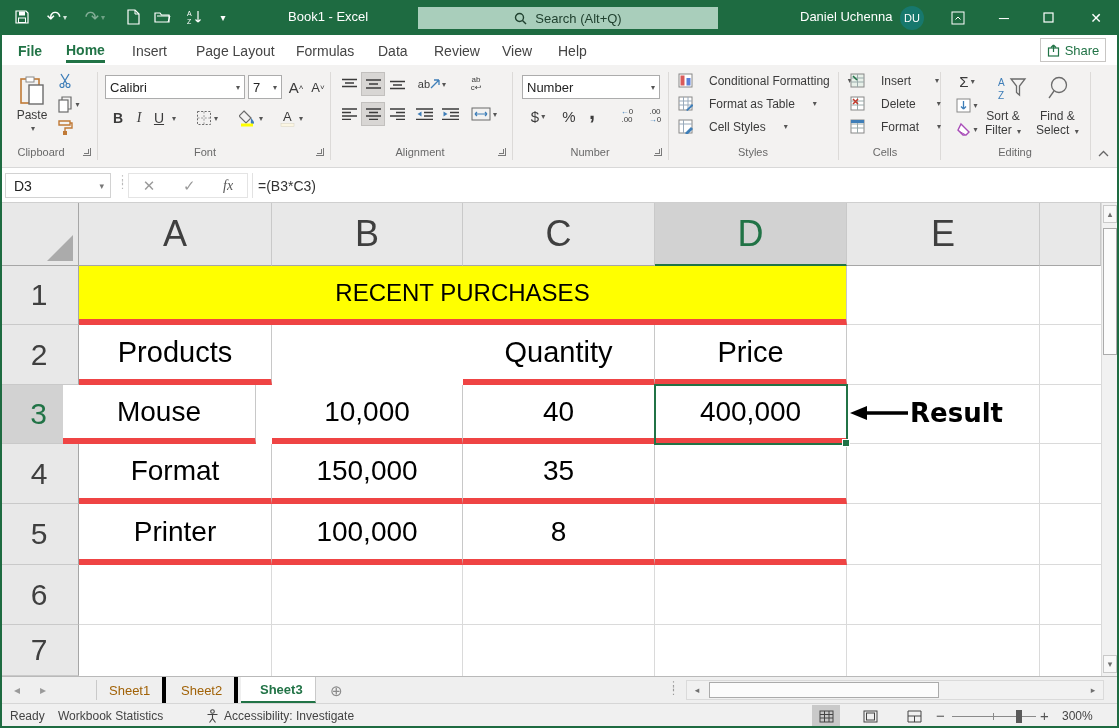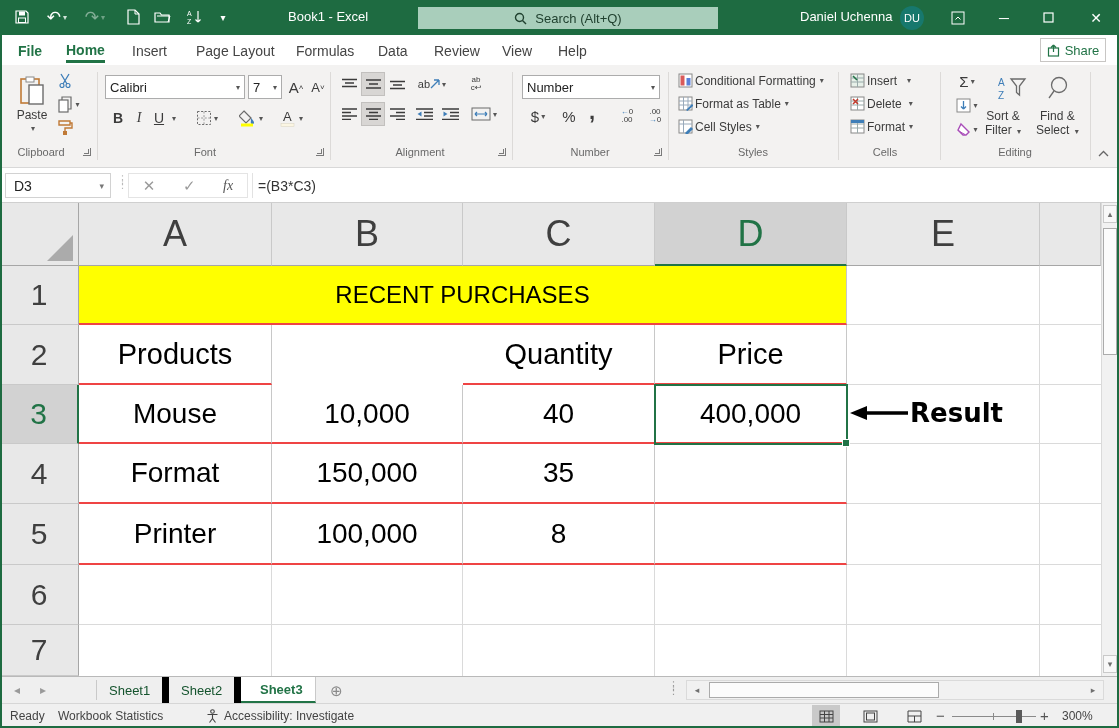--- a/index.html
+++ b/index.html
@@ -29,52 +29,52 @@
   .ribbon { left:0; top:65px; width:1119px; height:103px; background:#F3F2F1; border-bottom:1px solid #D8D8D8; font-size:12px; color:#3b3b3b; }
   .gsep { position:absolute; top:7px; width:1px; height:88px; background:#DCDAD8; }
   .glabel { position:absolute; top:81px; font-size:11px; color:#696969; text-align:center; }
   .launcher { position:absolute; width:8px; height:8px; border-right:1px solid #7a7a7a; border-bottom:1px solid #7a7a7a; }
   .launcher:after { content:""; position:absolute; right:1px; bottom:1px; width:4px; height:4px; border-right:1px solid #7a7a7a; border-bottom:1px solid #7a7a7a; }
   .rbtn { position:absolute; display:flex; align-items:center; justify-content:center; color:#3b3b3b; }
   .rbtn.sel { background:#D8D6D4; outline:1px solid #c2c0be; }
   .dd { font-size:8px; color:#555; margin-left:2px; }
   .combo { position:absolute; background:#fff; border:1px solid #ACACAC; display:flex; align-items:center; font-size:13px; color:#222; padding:0 4px; }
   .combo .dd { margin-left:auto; }
-  .stackbtn { position:absolute; display:flex; align-items:center; gap:2px; font-size:12px; color:#3b3b3b; white-space:nowrap; }
+  .stackbtn { position:absolute; display:flex; align-items:center; gap:16px; font-size:12px; color:#3b3b3b; white-space:nowrap; }
   .minitxt { font-size:8px; line-height:8px; color:#3b3b3b; text-align:center; }
 
   
   .fbar { left:0; top:169px; width:1119px; height:34px; background:#fff; border-bottom:1px solid #CFCFCF; }
   .namebox { position:absolute; left:5px; top:4px; width:106px; height:25px; border:1px solid #D2D2D2; background:#fff; display:flex; align-items:center; font-size:14px; color:#222; padding-left:8px; }
   .fxbox { position:absolute; left:128px; top:4px; width:120px; height:25px; border:1px solid #E4E4E4; background:#fff; display:flex; align-items:center; justify-content:space-around; color:#9a9a9a; font-size:14px; }
   .formula-text { position:absolute; left:258px; top:9px; font-size:14px; color:#333; }
 
   
   .colhead { position:absolute; background:#E8E8E8; border-right:1px solid #C9C9C9; border-bottom:1px solid #A6A6A6; display:flex; align-items:center; justify-content:center; font-size:36px; color:#3f3f3f; font-weight:300; }
   .colhead.sel { background:#D2D2D2; color:#217346; border-bottom:2px solid #217346; }
   .rowhead { position:absolute; background:#E8E8E8; border-right:1px solid #A6A6A6; border-bottom:1px solid #C9C9C9; display:flex; align-items:center; justify-content:center; font-size:30px; color:#3f3f3f; }
   .rowhead.sel { background:#D2D2D2; color:#217346; border-right:2px solid #217346; }
   .cell { position:absolute; background:#fff; border-right:1px solid #DADADA; border-bottom:1px solid #DADADA; display:flex; align-items:center; justify-content:center; font-size:28px; color:#000; }
-  .tcell { border-right:1px solid #C8C8C8; border-bottom:2px solid #ef4444; }
+  .tcell { border-right:1px solid #C8C8C8; border-bottom:6px solid #ef4444; }
   .hcell { font-weight:normal; font-size:29px; }
   .banner { background:#FFFF00; font-size:24px; }
   .selcell { outline:2px solid #217346; outline-offset:-1px; z-index:3; }
   .fillhandle { position:absolute; width:8px; height:8px; background:#217346; border:1px solid #fff; z-index:4; }
   .annot { position:absolute; display:flex; align-items:center; gap:2px; z-index:5; color:#000; font-weight:bold; font-size:26px; font-family:"DejaVu Sans",sans-serif; }
 
   
   .vscroll { position:absolute; left:1101px; top:203px; width:17px; height:473px; background:#F1F1F1; border-left:1px solid #DADADA; }
   .hscrolltrack { position:absolute; background:#F1F1F1; border:1px solid #DADADA; }
   .scrollthumb { position:absolute; background:#FCFCFC; border:1px solid #ABABAB; }
   .scrollarrow { position:absolute; display:flex; align-items:center; justify-content:center; color:#707070; font-size:9px; background:#F8F8F8; border:1px solid #C9C9C9; }
 
   
   .sheetbar { left:0; top:676px; width:1119px; height:27px; background:#EFEFEF; border-top:1px solid #B9B9B9; }
   .navarrow { position:absolute; top:6px; color:#9a9a9a; font-size:12px; }
-  .stab { position:absolute; top:0; height:26px; display:flex; align-items:center; padding:0 12px; font-size:13px; color:#14532d; border-right:7px solid #000000; }
+  .stab { position:absolute; top:0; height:26px; display:flex; align-items:center; padding:0 12px; font-size:13px; color:#a16207; border-right:4px solid #000000; }
   .stab.active { background:#fff; color:#217346; font-weight:bold; border-right:1px solid #C9C9C9; border-bottom:2px solid #217346;padding-left:19px; }
   .addsheet { position:absolute; top:5px; color:#8a8a8a; font-size:15px; }
 
   
   .statusbar { left:0; top:703px; width:1119px; height:25px; background:#F0F0F0; border-top:1px solid #D6D6D6; font-size:12px; color:#444; }
   .sb-item { position:absolute; top:5px; white-space:nowrap; }
   .viewbtn { position:absolute; top:1px; width:28px; height:22px; display:flex; align-items:center; justify-content:center; }
   .viewbtn.sel { background:#C9C9C9; }
   .zoomtrack { position:absolute; top:12px; height:1px; background:#8a8a8a; }
   .frame { background:#1E6B41; z-index:50; }
@@ -459,21 +459,21 @@
   <div class="cell tcell banner" style="left:79px;top:266px;width:768px;height:59px;">RECENT PURCHASES</div>
   <div class="cell" style="left:847px;top:266px;width:193px;height:59px;"></div>
   <div class="cell" style="left:1040px;top:266px;width:61px;height:59px;border-right:none;"></div>
 
   <div class="cell tcell hcell" style="left:79px;top:325px;width:193px;height:60px;">Products</div>
   <div class="cell tcell hcell" style="left:463px;top:325px;width:192px;height:60px;">Quantity</div>
   <div class="cell tcell hcell" style="left:655px;top:325px;width:192px;height:60px;">Price</div>
   <div class="cell" style="left:847px;top:325px;width:193px;height:60px;"></div>
   <div class="cell" style="left:1040px;top:325px;width:61px;height:60px;border-right:none;"></div>
 
-  <div class="cell tcell" style="left:79px;top:385px;width:193px;height:59px;">Mouse</div>
+  <div class="cell tcell" style="left:63px;top:385px;width:193px;height:59px;">Mouse</div>
   <div class="cell tcell" style="left:272px;top:385px;width:191px;height:59px;">10,000</div>
   <div class="cell tcell" style="left:463px;top:385px;width:192px;height:59px;">40</div>
   <div class="cell tcell selcell" style="left:655px;top:385px;width:192px;height:59px;">400,000</div>
   <div class="fillhandle" style="left:842px;top:439px;"></div>
   <div class="cell" style="left:847px;top:385px;width:193px;height:59px;"></div>
   <div class="cell" style="left:1040px;top:385px;width:61px;height:59px;border-right:none;"></div>
 
   <div class="annot" style="left:850px;top:398px;">
     <svg width="58" height="20" viewBox="0 0 58 20">
         <path d="M0 10L17 3v5.2h41v3.6H17V17z" fill="#000"></path>

